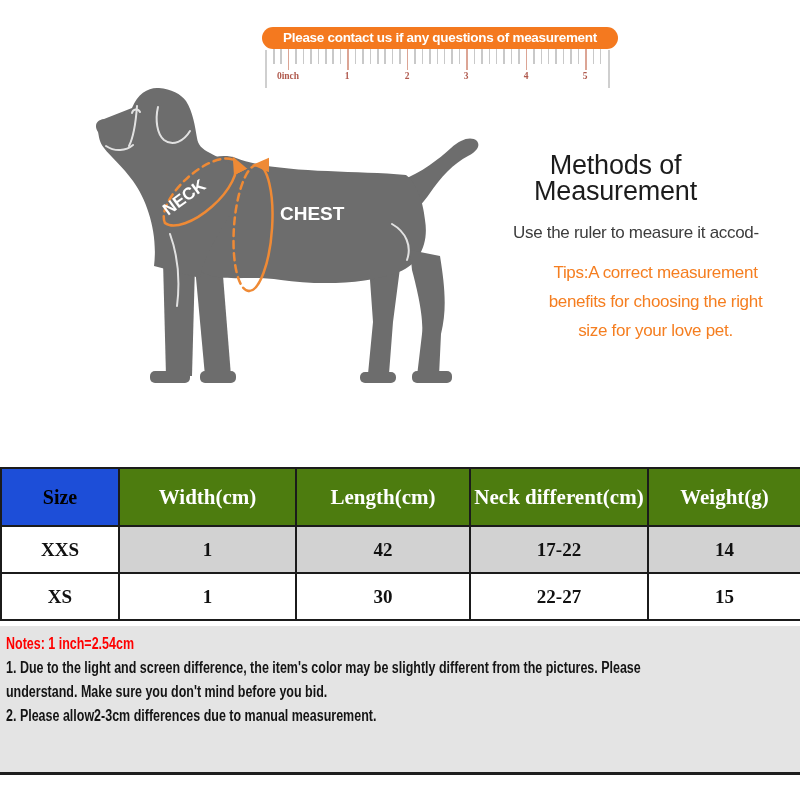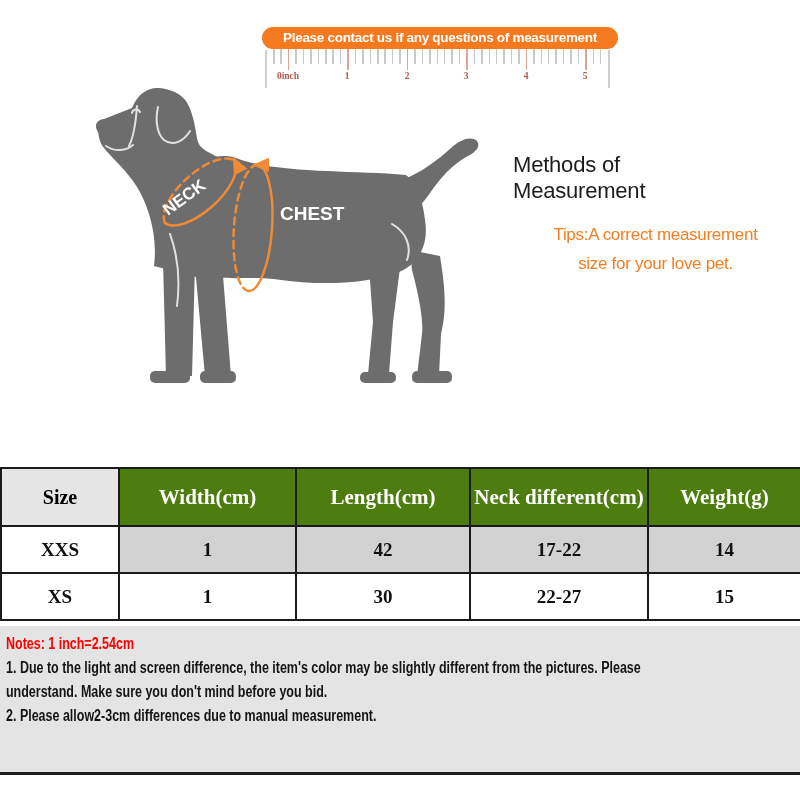--- a/index.html
+++ b/index.html
@@ -17,34 +17,34 @@
   .tick{position:absolute;top:1px;width:1.5px;height:15px;background:#c9c9c9;}
   .tick-long{height:21px;background:#dca595;}
   .ruler-label{position:absolute;top:23px;transform:translateX(-50%);font-size:9.5px;
                font-weight:bold;color:#b05a4e;white-space:nowrap;}
 
   
   .dog-wrap{position:absolute;left:88px;top:82px;width:420px;height:330px;}
 
   
   .methods{position:absolute;left:513px;top:152px;width:285px;}
-  .methods-title{width:205px;font-size:22px;line-height:26px;color:#1c1c1c;letter-spacing:-0.2px;}
+  .methods-title{width:205px;font-size:27px;line-height:26px;color:#1c1c1c;letter-spacing:-0.2px;text-align:center;}
   .methods-desc{margin-top:16px;font-size:17px;line-height:25px;color:#3c3c3c;letter-spacing:-0.3px;}
   .methods-desc div{white-space:nowrap;}
   .methods-tips{margin-top:13px;font-size:17px;line-height:29px;color:#f57e20;letter-spacing:-0.3px;}
   .methods-tips div{white-space:nowrap;text-align:center;}
 
   
   table.size-table{position:absolute;left:0;top:467px;width:800px;border-collapse:collapse;
         table-layout:fixed;text-align:center;font-family:"Liberation Serif",serif;font-weight:bold;}
   .size-table th,.size-table td{border:2.5px solid #1b1b1b;padding:0;}
   .size-table thead tr{height:58px;}
   .size-table tbody tr{height:47px;}
   .size-table th.hdr{background:#4d7c0f;color:#ffffff;font-size:21px;line-height:24px;}
-  .size-table th.size-hdr{background:#e5e5e5;color:#000000;font-size:20px;}
+  .size-table th.size-hdr{background:#1d4ed8;color:#000000;font-size:20px;}
   .size-table td{background:#ffffff;color:#111111;font-size:19px;}
   .size-table tr.row-shaded td.val{background:#d2d2d2;}
 
   
   .notes{position:absolute;left:0;top:626px;width:800px;height:149px;background:#e4e4e4;
          border-bottom:3px solid #1e1e1e;box-sizing:border-box;padding:6px 0 0 6px;}
   .note-line{font-weight:bold;font-size:16px;line-height:24px;color:#141414;
              transform:scaleX(0.78);transform-origin:0 50%;white-space:nowrap;}
   .note-title{color:#fe0000;}
 </style>
@@ -148,23 +148,25 @@
         <path marker-end="url(#arr)" d="M 161,209 A 19 63 4 0 0 169,83"></path>
       </g>
       <text transform="translate(80,134) rotate(-36)" fill="#ffffff" font-size="17" font-weight="bold" font-family="Liberation Sans, sans-serif">NECK</text>
       <text x="192" y="138" fill="#ffffff" font-size="19" font-weight="bold" font-family="Liberation Sans, sans-serif">CHEST</text>
     </svg>
   </div>
 
   <div class="methods">
     <div class="methods-title">Methods of Measurement</div>
     <div class="methods-desc">
+      <div>Use the ruler to measure it accod-</div>
     </div>
     <div class="methods-tips">
       <div>Tips:A correct measurement</div>
+      <div>benefits for choosing the right</div>
       <div>size for your love pet.</div>
     </div>
   </div>
 
   <table class="size-table">
     <colgroup>
       <col style="width:118px">
         <col style="width:177px">
         <col style="width:174px">
       <col style="width:178px">

